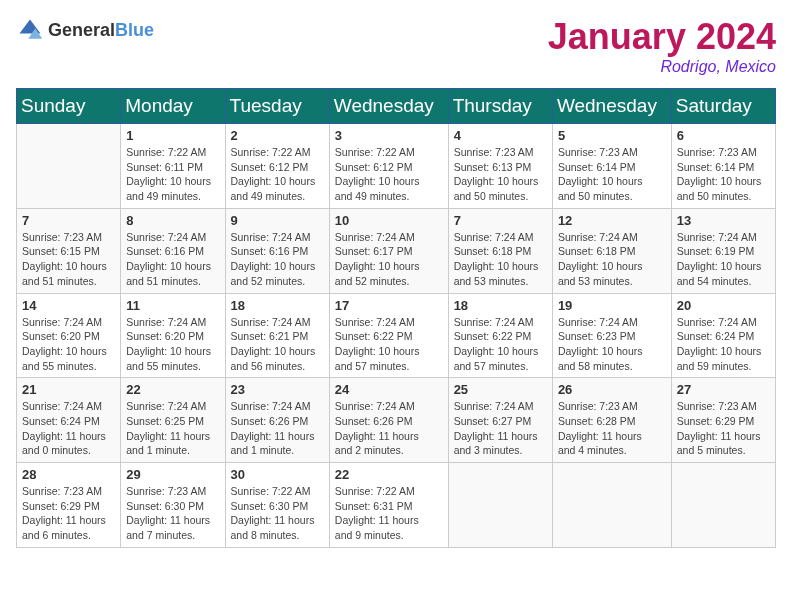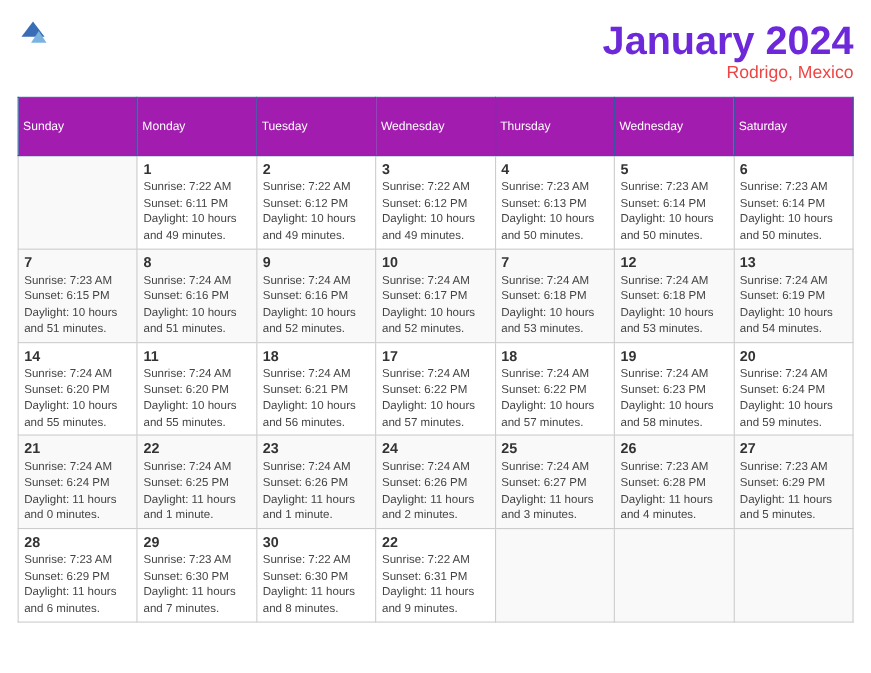--- a/index.html
+++ b/index.html
@@ -24,37 +24,38 @@
     .logo-icon {
       width: 28px;
       height: 28px;
     }
     .title-block {
       text-align: right;
     }
     .month-title {
       font-size: 36px;
       font-weight: bold;
-      color: #6d28d9;
+      color: #be185d;
     }
     .location-title {
       font-size: 16px;
-      color: #ef4444;
+      color: #6d28d9;
+      font-style: italic;
     }
     table {
       width: 100%;
       border-collapse: collapse;
       font-size: 11px;
     }
     thead tr th {
-      background-color: #a21caf;
+      background-color: #0f766e;
       color: #fff;
-      padding: 20px 4px;
+      padding: 6px 4px;
       text-align: left;
-      font-size: 11px;
+      font-size: 19px;
       font-weight: normal;
       border: 1px solid #2d5a9e;
     }
     tbody tr td {
       border: 1px solid #ccc;
       padding: 4px 5px;
       vertical-align: top;
       min-height: 70px;
       background: #fff;
     }
@@ -78,20 +79,23 @@
   </style>
 </head>
 <body>
 
 <div class="header">
   <div class="logo">
     <svg class="logo-icon" viewBox="0 0 32 32" width="32" height="32">
       <polygon points="16,4 28,20 4,20" fill="#3a6db5"></polygon>
       <polygon points="22,14 30,26 14,26" fill="#7ab3e0"></polygon>
     </svg>
+    <div>
+      <span style="font-size:18px;font-weight:bold;color:#333;">General</span><span style="font-size:18px;font-weight:bold;color:#4a90d9;">Blue</span>
+    </div>
   </div>
   <div class="title-block">
     <div class="month-title">January 2024</div>
     <div class="location-title">Rodrigo, Mexico</div>
   </div>
 </div>
 
 <table>
   <thead>
     <tr id="thead-row">

